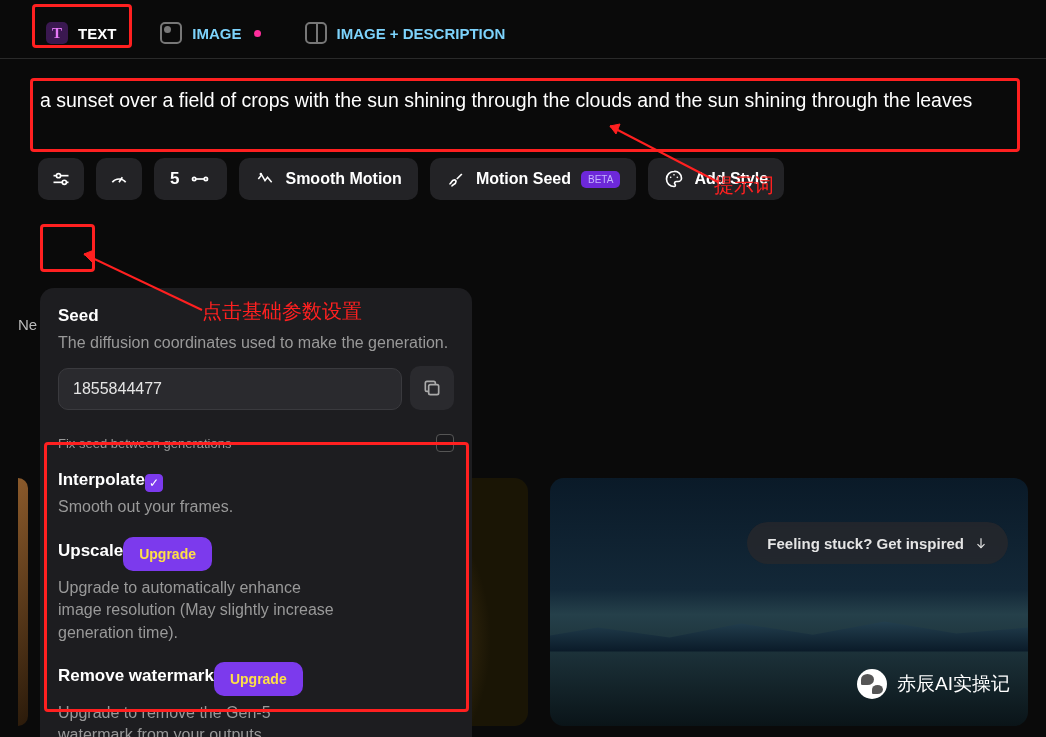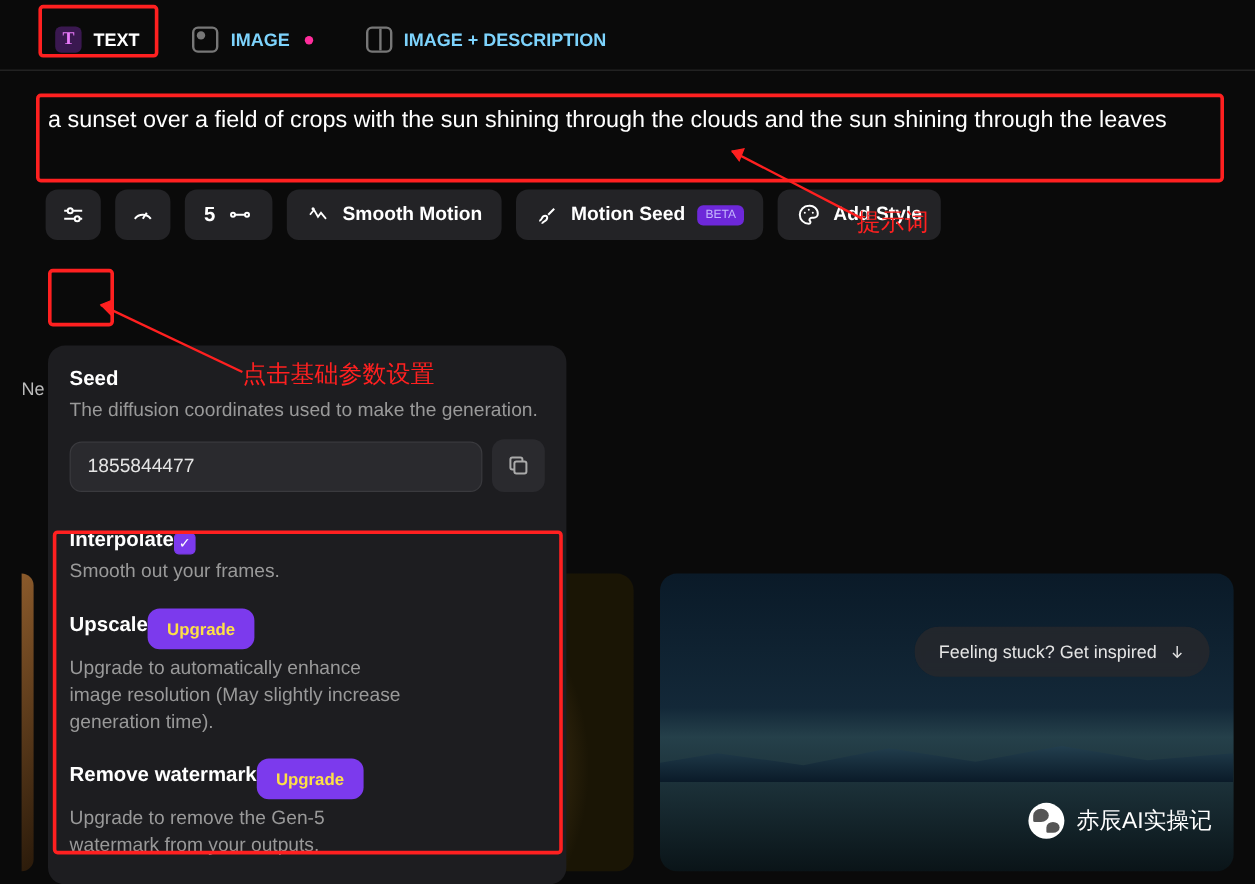--- a/index.html
+++ b/index.html
@@ -46,21 +46,21 @@
 .seed-row { display: flex; gap: 8px; margin-top: 12px; align-items: flex-end; }
 .seed-input { flex: 1; background: #2a2a2e; border: 1px solid #3a3a3e; border-radius: 10px; padding: 11px 14px; color: #e5e5e5; font-size: 16px; }
 .copy-btn { width: 44px; height: 44px; background: #2a2a2e; border-radius: 10px; display: flex; align-items: center; justify-content: center; cursor: pointer; color: #aaa; }
 .fix-seed-row { display: flex; justify-content: space-between; align-items: center; padding: 10px 18px 2px 18px; color: #999; font-size: 13px; }
 .checkbox { width: 18px; height: 18px; border: 1px solid #555; border-radius: 4px; background: #1a1a1d; }
 .checkbox.checked { background: #7c3aed; border-color: #7c3aed; display: flex; align-items: center; justify-content: center; color: #fff; font-size: 12px; }
 .section-header-row { display: flex; align-items: center; }
 .upgrade-btn { background: #7c3aed; color: #fde047; border: none; padding: 9px 16px; border-radius: 10px; font-size: 14px; font-weight: 600; cursor: pointer; }
 
 .gallery { position: absolute; top: 478px; left: 0; right: 0; display: flex; gap: 22px; padding: 0 18px; z-index: 5; }
-.gallery-item { height: 248px; border-radius: 14px; background: #222; position: relative; overflow: hidden; }
+.gallery-item { height: 248px; border-radius: 14px; background: #222; position: relative; overflow: hidden; font-weight: bold; }
 .gallery-item.g1 { width: 10px; min-width: 10px; background: linear-gradient(135deg,#8b5a2b,#2a1a0a); border-radius: 0 14px 14px 0; }
 .gallery-item.g2 { flex: 1; background: radial-gradient(circle at 50% 65%, #fff8e0 2%, #f5d97a 10%, #6b5020 36%, #1a1505 70%); }
 .leaves { position:absolute; top:0; left:0; right:0; height:55%; background: radial-gradient(ellipse at 30% 20%, rgba(20,30,5,0.9) 6%, transparent 18%), radial-gradient(ellipse at 65% 15%, rgba(25,35,8,0.85) 7%, transparent 20%), radial-gradient(ellipse at 48% 30%, rgba(30,40,10,0.8) 5%, transparent 16%); }
 .gallery-item.g3 { flex: 1; background: linear-gradient(#0a1a28 0%, #132838 45%, #25404a 55%, #0a1418 100%); }
 .wave { position:absolute; bottom:30%; left:0; right:0; height:40px; background: linear-gradient(#2a4a5a,#0a1a28); clip-path: polygon(0 60%,10% 40%,25% 65%,40% 30%,55% 58%,70% 25%,85% 55%,100% 40%,100% 100%,0 100%); }
 .inspire-pill { position: absolute; right: 20px; top: 44px; background: rgba(40,40,44,0.78); backdrop-filter: blur(4px); color: #e5e5e5; padding: 11px 20px; border-radius: 999px; font-size: 15px; display: flex; align-items: center; gap: 10px; }
 
 .watermark-badge { position: absolute; right: 36px; bottom: 38px; display: flex; align-items: center; gap: 10px; color: #fff; font-size: 19px; font-weight: 500; z-index: 70; }
 .wx-icon { width: 30px; height: 30px; background: #fff; border-radius: 50%; display: flex; align-items: center; justify-content: center; position: relative; }
 .wx-bubble{ width: 13px; height: 11px; background:#555; border-radius:50% 50% 50% 10%; position:absolute; }
@@ -167,20 +167,24 @@
     <div class="seed-row">
       <input class="seed-input" value="1855844477" style="">
       <div class="copy-btn">
         <svg class="iconsvg" viewBox="0 0 24 24" stroke="#aaa" stroke-width="2" fill="none">
             <rect x="8" y="8" width="12" height="12" rx="2"></rect>
             <path d="M16 8V6a2 2 0 0 0-2-2H6a2 2 0 0 0-2 2v8a2 2 0 0 0 2 2h2"></path>
           </svg>
       </div>
     </div>
   </div>
+  <div class="fix-seed-row">
+    <span>Fix seed between generations</span>
+    <div class="checkbox"></div>
+  </div>
 
   <div class="panel-section" style="padding-top:16px">
     <div class="section-header-row">
       <div class="section-title">Interpolate</div>
       <div class="checkbox checked">✓</div>
     </div>
     <div class="section-desc">Smooth out your frames.</div>
   </div>
 
   <div class="panel-section">

